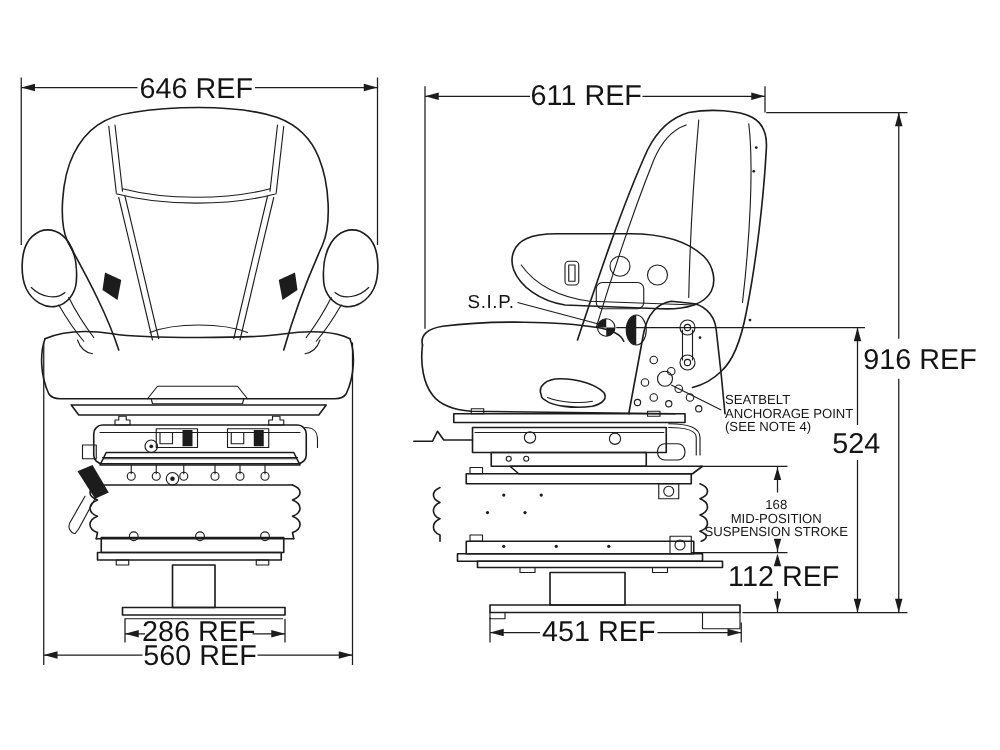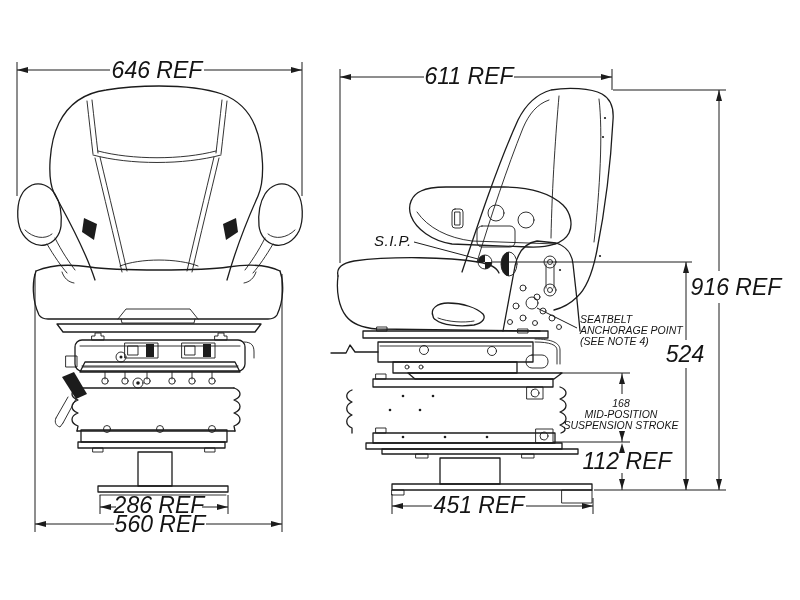--- a/index.html
+++ b/index.html
@@ -1,16 +1,16 @@
 <!DOCTYPE html>
 <html><head>
 <meta charset="utf-8">
 <style>
   html,body{margin:0;padding:0;background:#ffffff;}
-  .canvas{position:relative;width:800px;height:600px;background:#ffffff;overflow:hidden;font-style:italic;}
+  .canvas{position:relative;width:800px;height:600px;background:#ffffff;overflow:hidden;}
   svg{display:block;}
   .ln{fill:none;stroke:#1c1c1c;stroke-width:1.3;stroke-linecap:round;stroke-linejoin:round;}
   .thin{fill:none;stroke:#1c1c1c;stroke-width:0.9;stroke-linecap:round;stroke-linejoin:round;}
   .dim{fill:none;stroke:#1c1c1c;stroke-width:1;}
   .arr{fill:#1c1c1c;stroke:none;}
   .dark{fill:#1c1c1c;stroke:none;}
   text{fill:#141414;font-family:"Liberation Sans",sans-serif;}
   .dimtext{font-size:23px;}
   .notetext{font-size:10.5px;}
   .siptext{font-size:15px;letter-spacing:.5px;}

